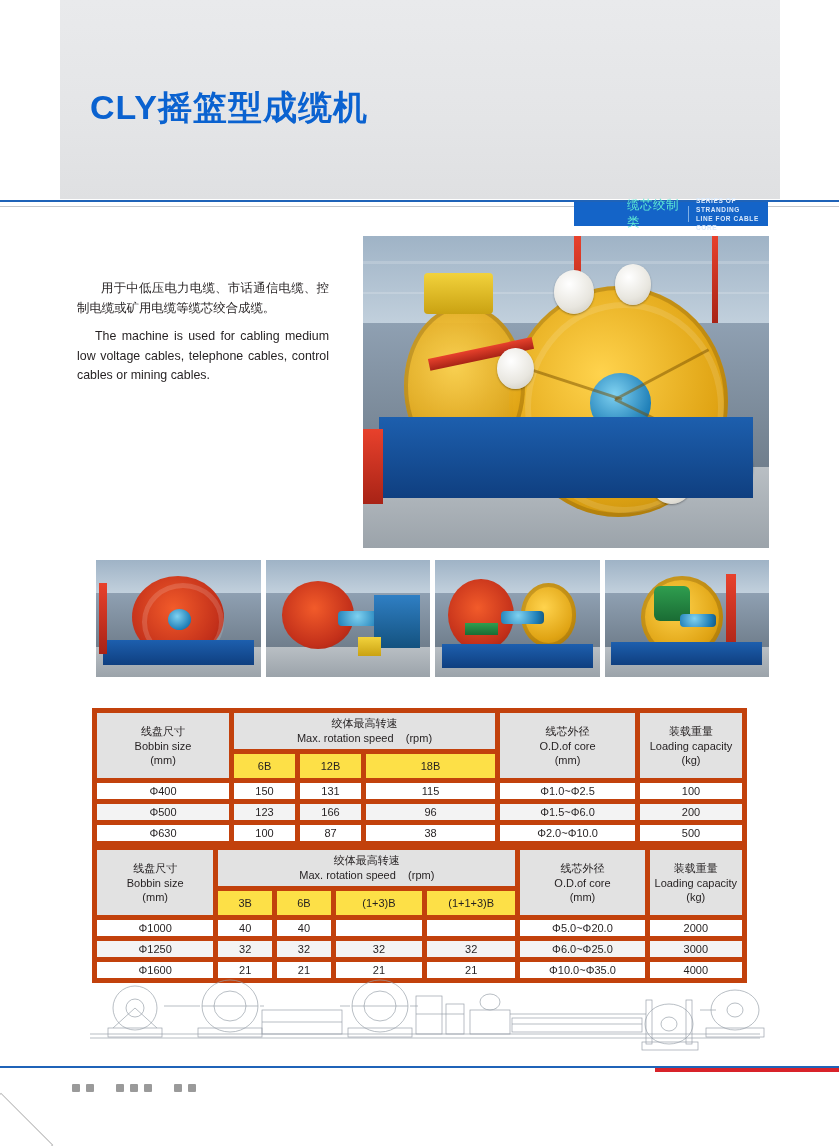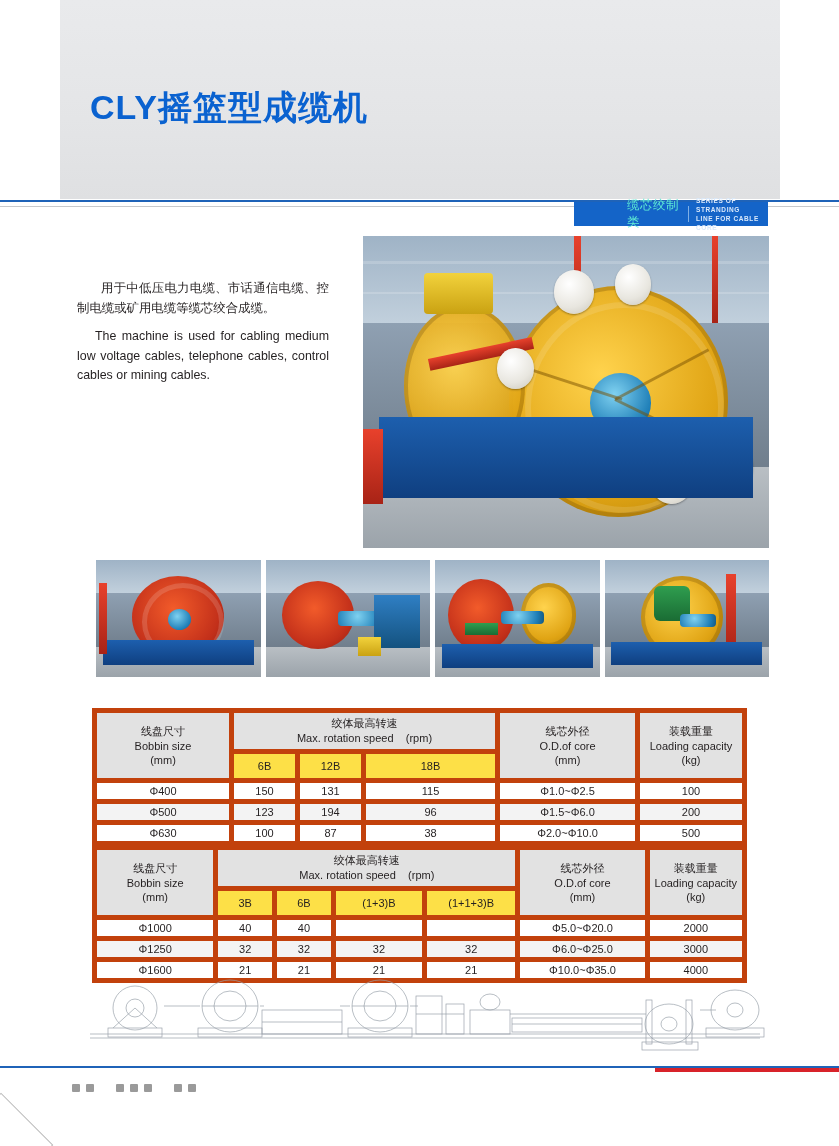--- a/index.html
+++ b/index.html
@@ -329,21 +329,21 @@
         <td>Φ400</td>
         <td>150</td>
         <td>131</td>
         <td>115</td>
         <td>Φ1.0~Φ2.5</td>
         <td>100</td>
       </tr>
       <tr class="rowh row-alt">
         <td>Φ500</td>
         <td>123</td>
-        <td>194</td>
+        <td>166</td>
         <td>96</td>
         <td>Φ1.5~Φ6.0</td>
         <td>200</td>
       </tr>
       <tr class="rowh">
         <td>Φ630</td>
         <td>100</td>
         <td>87</td>
         <td>38</td>
         <td>Φ2.0~Φ10.0</td>

